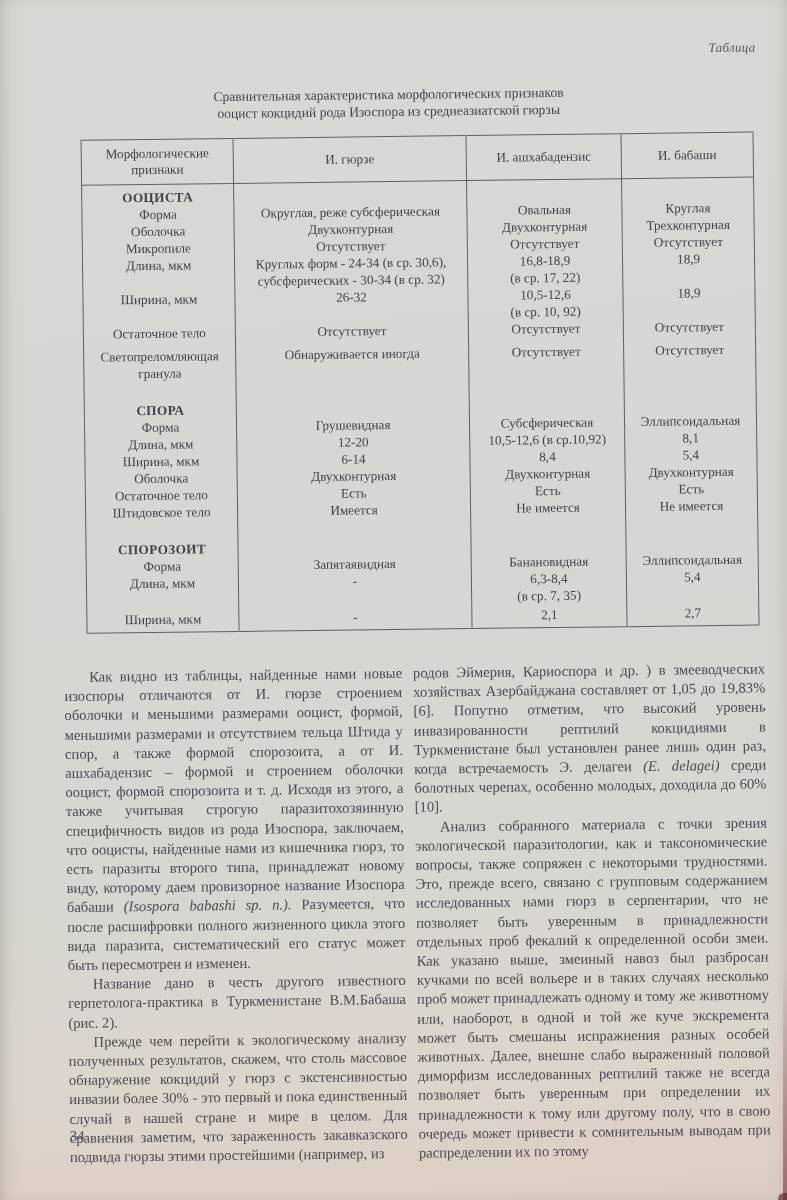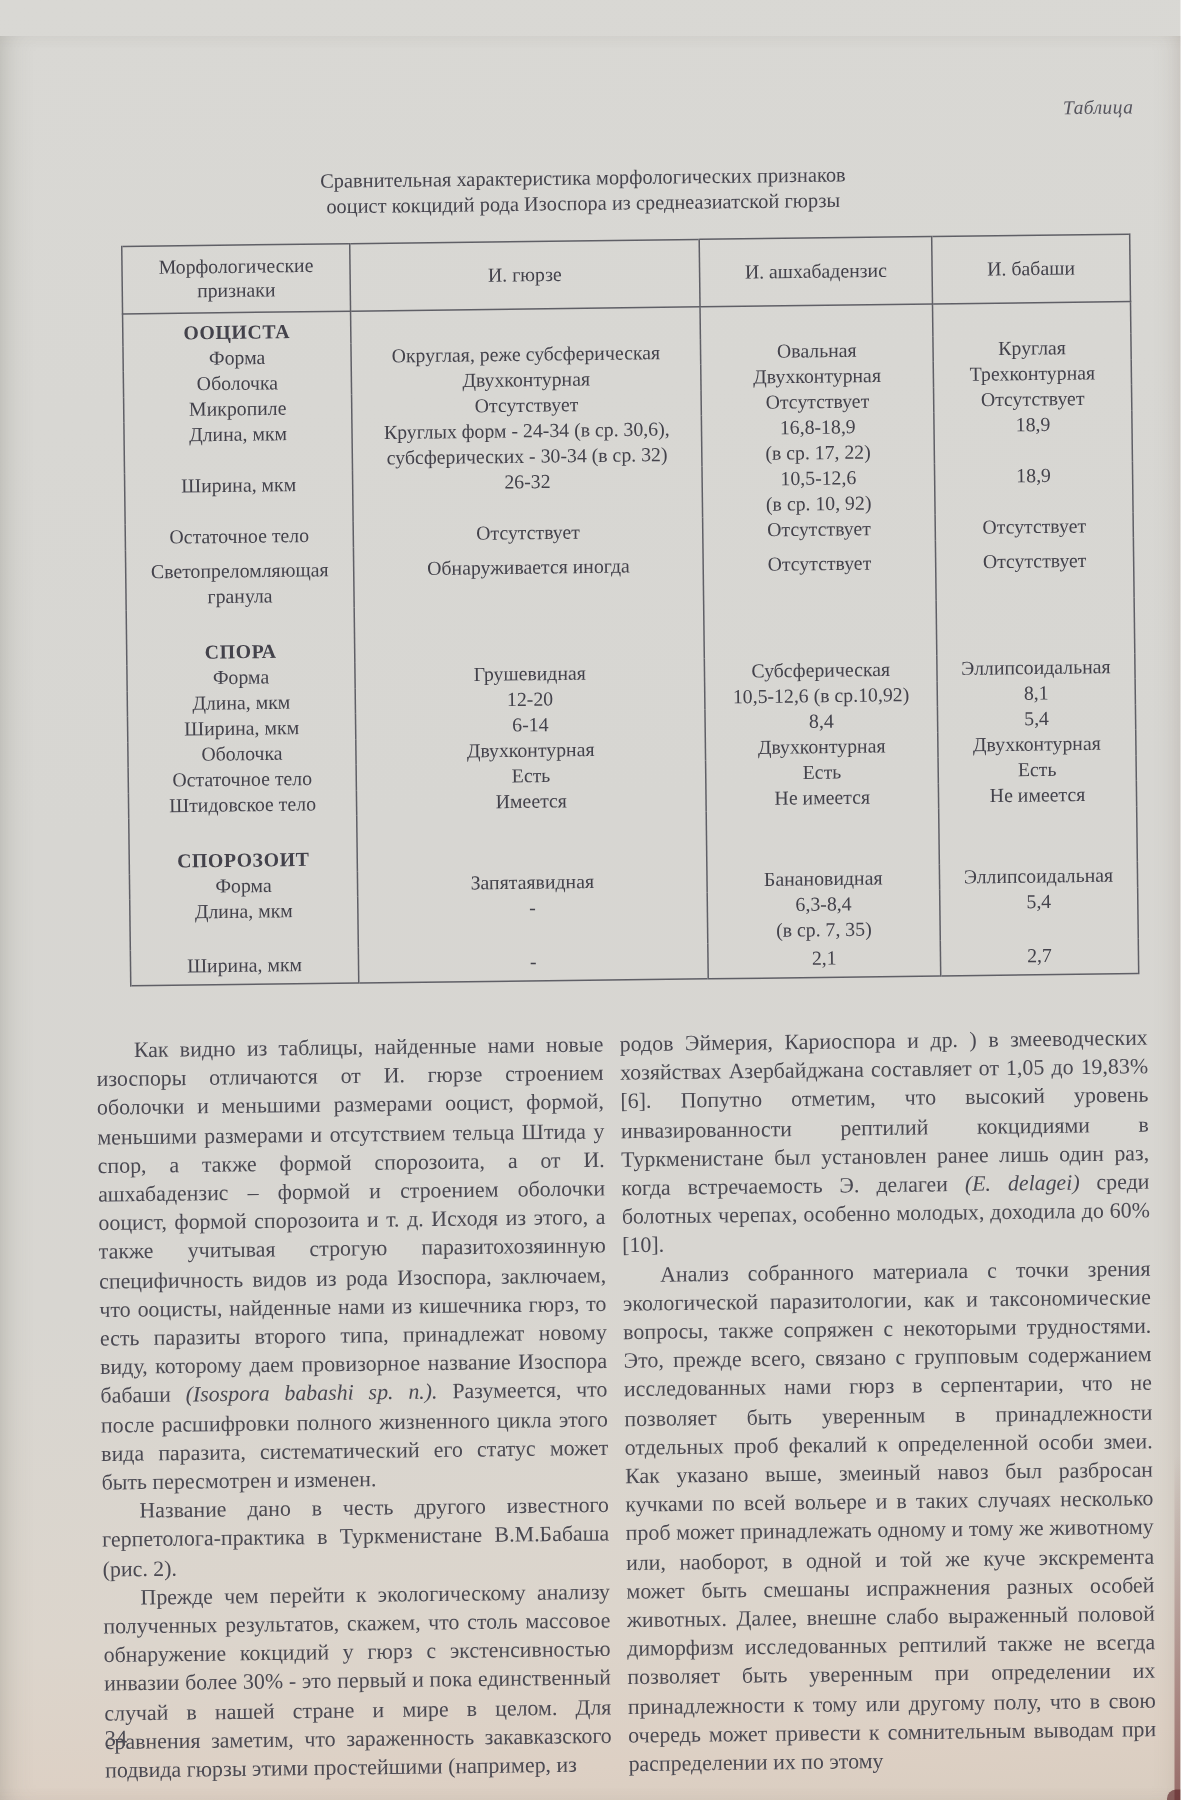--- a/index.html
+++ b/index.html
@@ -12,21 +12,21 @@
     width:787px;height:1200px;
     overflow:hidden;
     position:relative;
     font-family:"Liberation Serif","DejaVu Serif",serif;
     color:var(--ink);
     background:
       linear-gradient(176deg,
         #d9d8d4 0%, #d7d6d2 45%, #d8d6d1 70%,
         #dcd5cc 88%, #ddd0c4 96%, #d9cdc0 100%);
   }
-  .page{position:absolute;inset:0;margin-top:24px;}
+  .page{position:absolute;inset:0;}
   
   .page::before{
     content:"";position:absolute;inset:0;pointer-events:none;
     box-shadow:inset 14px 0 22px -16px rgba(110,110,100,.45),
                inset -10px 0 18px -12px rgba(120,100,90,.35);
   }
   .edge-right{
     position:absolute;right:0;bottom:0;width:4px;height:230px;
     background:linear-gradient(to bottom, rgba(110,45,45,0), rgba(106,40,44,.55));
   }

